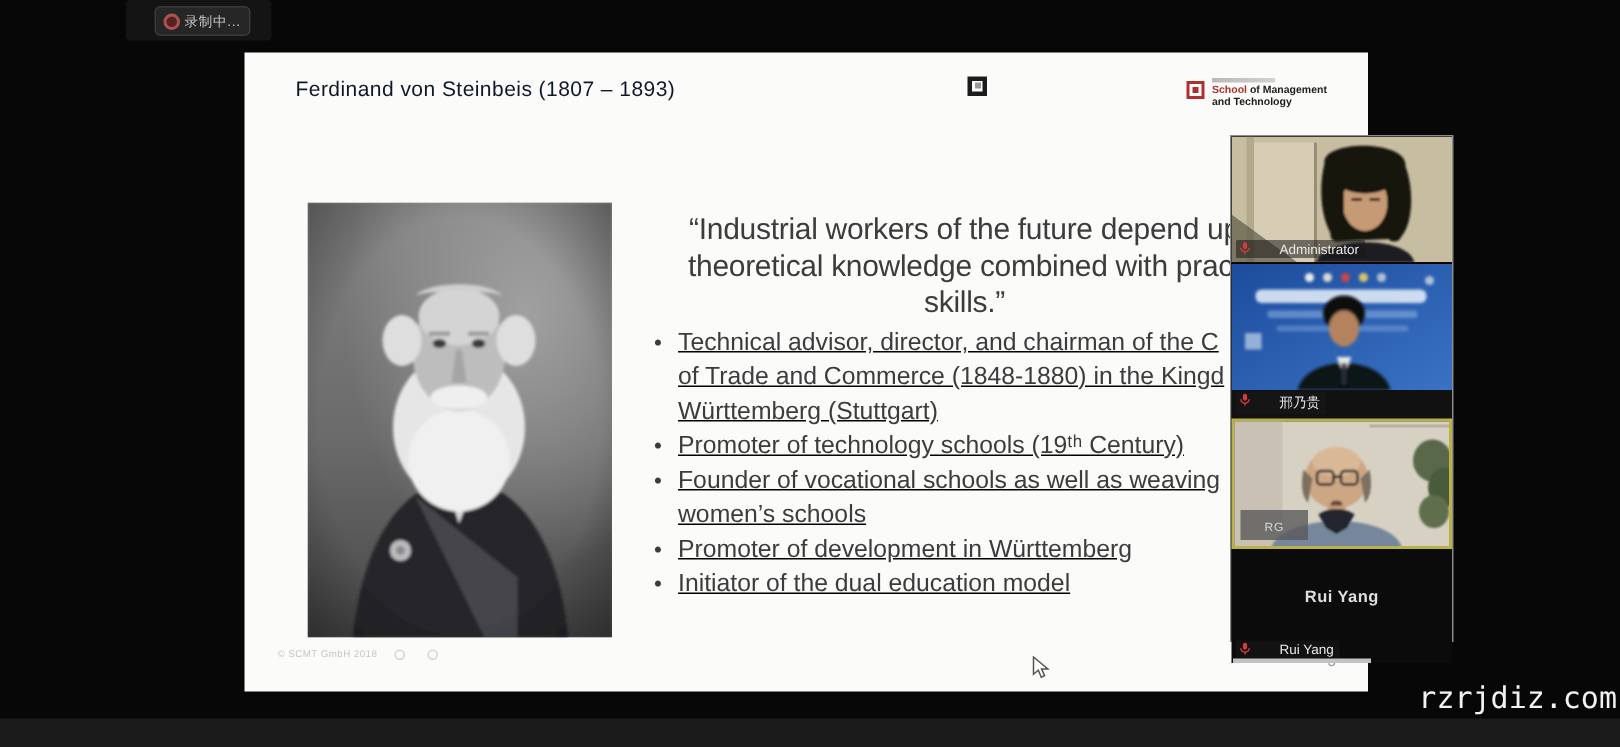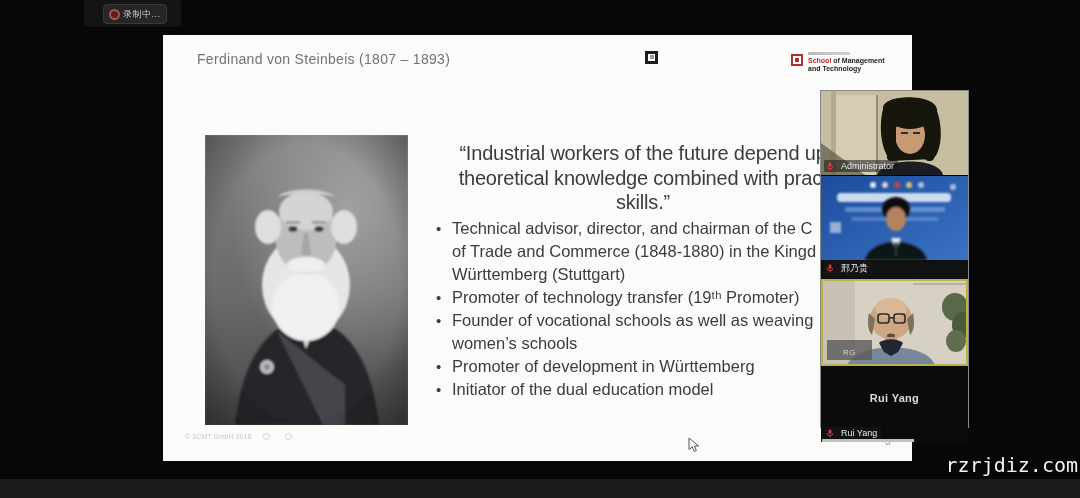--- a/index.html
+++ b/index.html
@@ -8,21 +8,21 @@
 
   
   .rec-zone{position:absolute;left:84px;top:0;width:97px;height:27px;background:#141414;border-radius:3px;}
   .rec-pill{position:absolute;left:103px;top:4px;width:64px;height:20px;background:#262626;
             border:1px solid #3a3a3a;border-radius:4px;display:flex;align-items:center;gap:3px;padding:0 5px;box-sizing:border-box;}
   .rec-dot{width:11px;height:11px;border-radius:50%;background:#5a1f1f;border:2px solid #a85454;box-sizing:border-box;flex:0 0 auto;}
   .rec-label{font-size:9px;color:#c8c8c8;white-space:nowrap;letter-spacing:.5px;}
 
   
   .slide{position:absolute;left:163px;top:35px;width:749px;height:426px;background:#fbfbfa;overflow:hidden;}
-  .slide-title{position:absolute;left:34px;top:16px;font-size:14px;color:#737373;font-weight:500;letter-spacing:.3px;}
+  .slide-title{position:absolute;left:34px;top:16px;font-size:14px;color:#0f172a;font-weight:500;letter-spacing:.3px;}
 
   .logo-scmt{position:absolute;left:482px;top:15px;display:flex;gap:5px;}
   .scmt-mark{width:13px;height:13px;border:3px solid #1c1c1c;box-sizing:border-box;background:#fff;margin-top:1px;}
   .scmt-mark i{display:block;width:4px;height:4px;background:#9a9a9a;margin:1px auto;}
   .scmt-txt{font-size:7px;line-height:8px;color:#1c1c1c;}
   .scmt-acro{font-size:11px;font-weight:700;letter-spacing:.5px;line-height:11px;}
   .scmt-acro .s{color:#9a9a9a;}
   .gray-w{color:#a3a3a3;font-weight:700;}
   .bold-w{font-weight:700;}
 
@@ -31,40 +31,40 @@
   .school-mark i{display:block;width:4px;height:4px;background:#b03030;margin:2px auto;}
   .school-txt{font-size:7px;line-height:8px;color:#1c1c1c;font-weight:700;}
   .tiny-bar{width:42px;height:3px;background:linear-gradient(90deg,#b9b9b9,#d2d2d2);margin-bottom:2px;}
   .red-w{color:#b03030;font-weight:700;}
 
   .portrait{position:absolute;left:42px;top:100px;width:203px;height:290px;}
 
   .quote{position:absolute;left:240px;top:106px;width:480px;text-align:center;
          font-size:20px;line-height:24.5px;color:#3c3c3c;white-space:pre-line;letter-spacing:-.2px;}
 
-  .bullets{position:absolute;left:272px;top:182px;width:560px;}
+  .bullets{position:absolute;left:272px;top:182px;width:560px;text-decoration:underline;}
   .bullet{position:relative;padding-left:17px;font-size:16.5px;line-height:23px;color:#3c3c3c;}
   .bullet::before{content:"•";position:absolute;left:1px;top:0;font-size:15px;color:#3c3c3c;}
   .lines{white-space:pre-line;}
 
   .slide-footer{position:absolute;left:22px;top:398px;font-size:6.5px;color:#c6c6c6;letter-spacing:.3px;}
   .footer-ic{position:absolute;top:398px;width:7px;height:7px;border:1px solid #d4d4d4;border-radius:50%;box-sizing:border-box;}
   .page-num{position:absolute;left:722px;top:401px;font-size:10px;color:#9a9a9a;}
 
   
   .vpanel{position:absolute;left:820px;top:90px;width:147px;height:336px;background:#000;
           border:1px solid #8b8b8b;box-sizing:content-box;z-index:5;}
   .tile{position:relative;width:147px;overflow:hidden;background:#111;}
   .tile svg{display:block;}
   .t1{height:84px;}
   .t2{height:104px;border-top:1px solid #000;box-sizing:border-box;}
   .t3{height:87px;border:2px solid #b9b347;box-sizing:border-box;}
   .t3 svg{margin:-2px 0 0 -2px;}
   .t4{height:76px;background:#0b0b0b;}
-  .name-tag{position:absolute;left:3px;bottom:3px;display:flex;align-items:center;gap:7px;
+  .name-tag{position:absolute;left:3px;bottom:3px;display:flex;align-items:flex-start;gap:19px;
             background:rgba(25,25,25,.55);padding:1px 4px 1px 2px;border-radius:1px;}
   .name-tag span{font-size:9px;color:#e8e8e8;white-space:nowrap;}
   .rg-tag{position:absolute;left:4px;bottom:4px;background:rgba(90,90,90,.8);padding:1px 16px;}
   .rg-tag span{font-size:8px;color:#d8d8d8;letter-spacing:.5px;}
   .center-name{position:absolute;left:0;right:0;top:26px;text-align:center;
                font-size:11px;font-weight:700;color:#dedede;letter-spacing:.3px;}
   .panel-bar{position:absolute;left:1px;bottom:0;width:92px;height:3px;background:#c2c2c2;}
 
   
   .bottom-strip{position:absolute;left:0;bottom:0;width:1080px;height:19px;background:#1b1b1b;}
@@ -152,21 +152,21 @@
 theoretical knowledge combined with pract
 skills.”</div>
 
     <div class="bullets">
       <div class="bullet">
           <div class="lines">Technical advisor, director, and chairman of the C
 of Trade and Commerce (1848-1880) in the Kingd
 Württemberg (Stuttgart)</div>
         </div>
       <div class="bullet">
-          <div class="lines">Promoter of technology transfer (19ᵗʰ Promoter)</div>
+          <div class="lines">Promoter of technology schools (19ᵗʰ Century)</div>
         </div>
       <div class="bullet">
           <div class="lines">Founder of vocational schools as well as weaving
 women’s schools</div>
         </div>
       <div class="bullet">
           <div class="lines">Promoter of development in Württemberg</div>
         </div>
       <div class="bullet">
           <div class="lines">Initiator of the dual education model</div>

